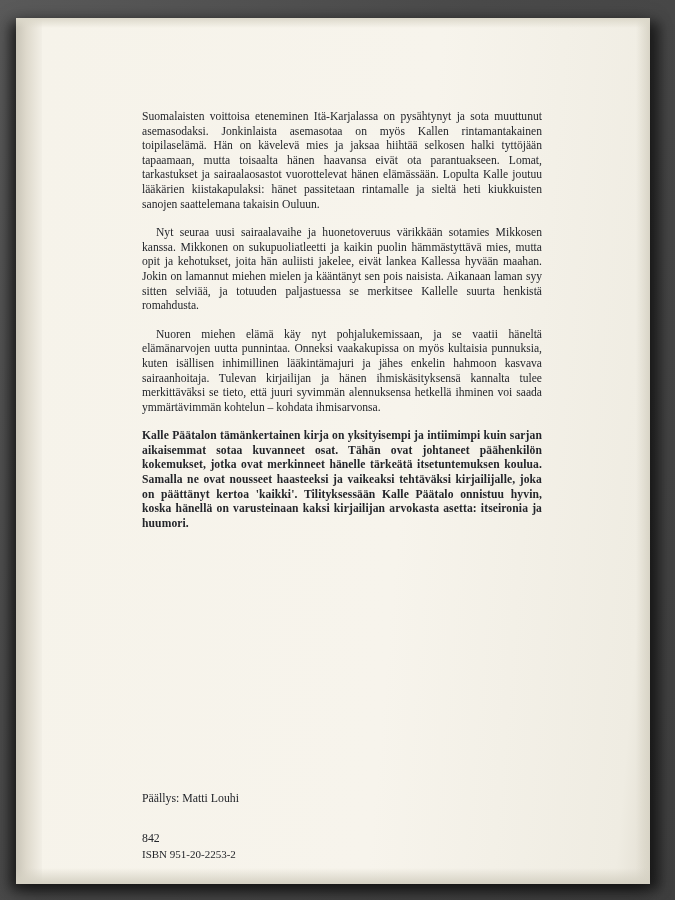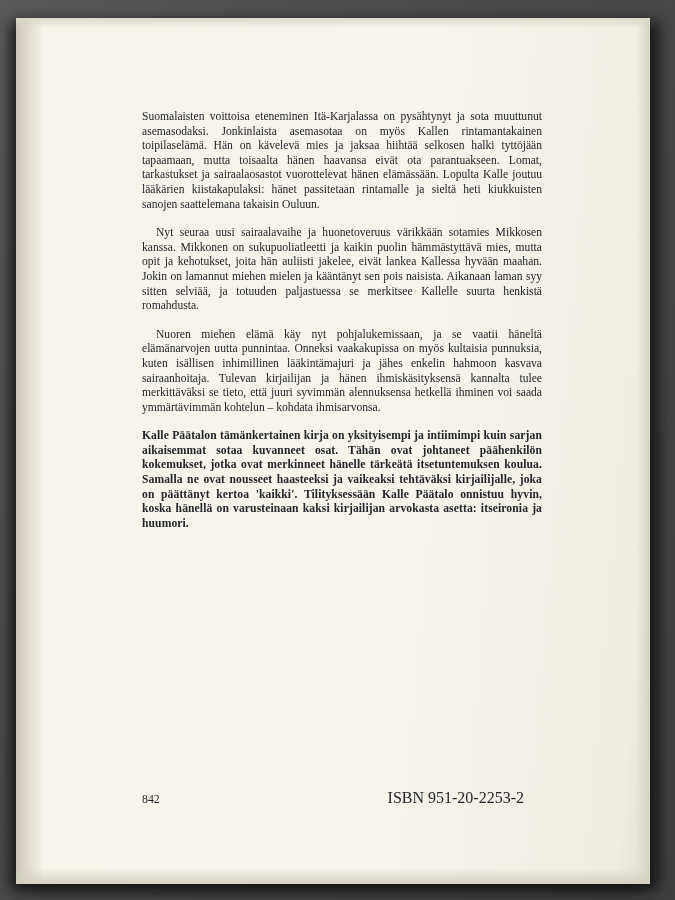--- a/index.html
+++ b/index.html
@@ -122,26 +122,27 @@
     font-size: 11.8px;
     line-height: 16px;
   }
   .footer .cover-credit {
     margin: 0 0 24px 0;
   }
   .footer-row {
     display: flex;
     justify-content: space-between;
     align-items: baseline;
+    flex-direction: column;
   }
   .footer-row .code {
     font-size: 11.8px;
   }
   .footer-row .isbn {
-    font-size: 16px;
+    font-size: 11px;
     padding-right: 18px;
   }
 </style>
 </head>
 <body>
 
 <div class="scene">
   <div class="book-shadow"></div>
 
   <div class="book">
@@ -152,19 +153,20 @@
 
     <div class="text-block">
       <p class="no-indent">Suomalaisten voittoisa eteneminen Itä-Karjalassa on pysähtynyt ja sota muuttunut asemasodaksi. Jonkinlaista asemasotaa on myös Kallen rintamantakainen toipilaselämä. Hän on kävelevä mies ja jaksaa hiihtää selkosen halki tyttöjään tapaamaan, mutta toisaalta hänen haavansa eivät ota parantuakseen. Lomat, tarkastukset ja sairaalaosastot vuorottelevat hänen elämässään. Lopulta Kalle joutuu lääkärien kiistakapulaksi: hänet passitetaan rintamalle ja sieltä heti kiukkuisten sanojen saattelemana takaisin Ouluun.</p>
       <p>Nyt seuraa uusi sairaalavaihe ja huonetoveruus värikkään sotamies Mikkosen kanssa. Mikkonen on sukupuoliatleetti ja kaikin puolin hämmästyttävä mies, mutta opit ja kehotukset, joita hän auliisti jakelee, eivät lankea Kallessa hyvään maahan. Jokin on lamannut miehen mielen ja kääntänyt sen pois naisista. Aikanaan laman syy sitten selviää, ja totuuden paljastuessa se merkitsee Kallelle suurta henkistä romahdusta.</p>
       <p>Nuoren miehen elämä käy nyt pohjalukemissaan, ja se vaatii häneltä elämänarvojen uutta punnintaa. Onneksi vaakakupissa on myös kultaisia punnuksia, kuten isällisen inhimillinen lääkintämajuri ja jähes enkelin hahmoon kasvava sairaanhoitaja. Tulevan kirjailijan ja hänen ihmiskäsityksensä kannalta tulee merkittäväksi se tieto, että juuri syvimmän alennuksensa hetkellä ihminen voi saada ymmärtävimmän kohtelun – kohdata ihmisarvonsa.</p>
       <p class="bold">Kalle Päätalon tämänkertainen kirja on yksityisempi ja intiimimpi kuin sarjan aikaisemmat sotaa kuvanneet osat. Tähän ovat johtaneet päähenkilön kokemukset, jotka ovat merkinneet hänelle tärkeätä itsetuntemuksen koulua. Samalla ne ovat nousseet haasteeksi ja vaikeaksi tehtäväksi kirjailijalle, joka on päättänyt kertoa 'kaikki'. Tilityksessään Kalle Päätalo onnistuu hyvin, koska hänellä on varusteinaan kaksi kirjailijan arvokasta asetta: itseironia ja huumori.</p>
     </div>
 
 
     <div class="footer">
+      <p class="cover-credit">Päällys: Matti Louhi</p>
       <div class="footer-row">
         <span class="code">842</span>
         <span class="isbn">ISBN 951-20-2253-2</span>
       </div>
     </div>
   </div>
 </div>
 
 </body></html>

